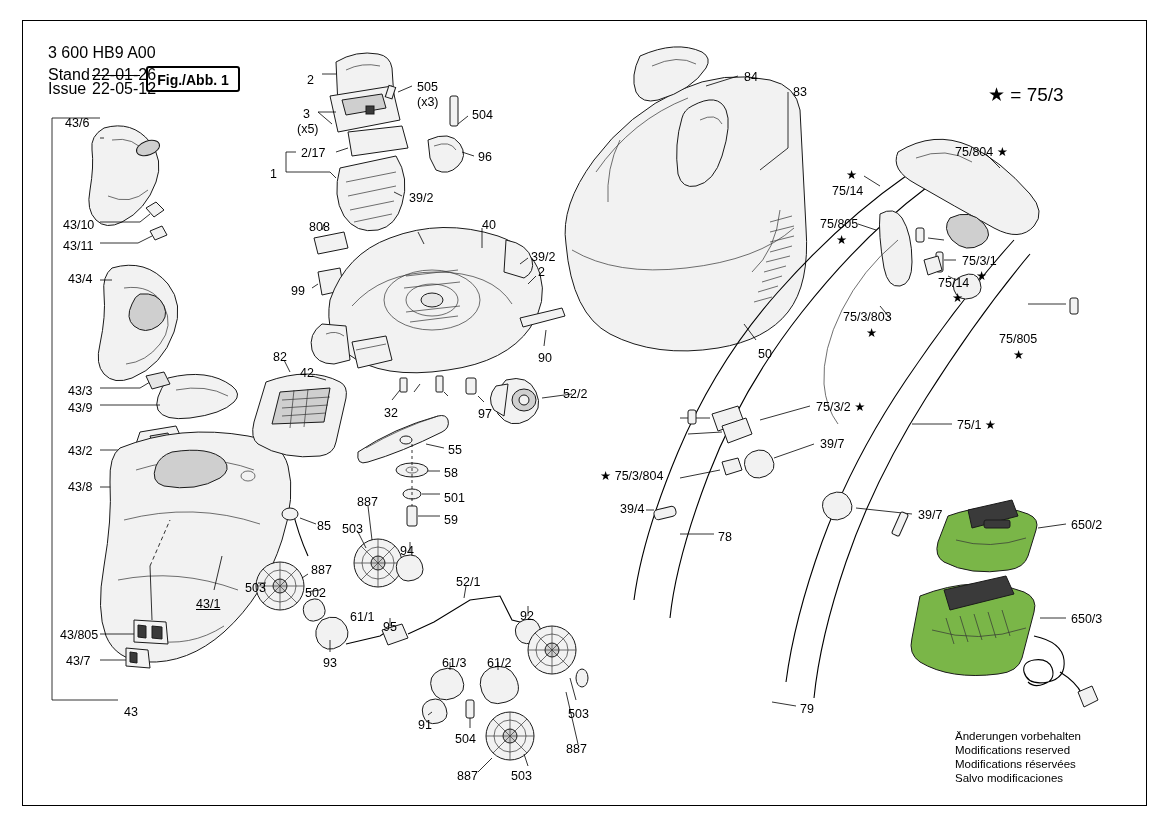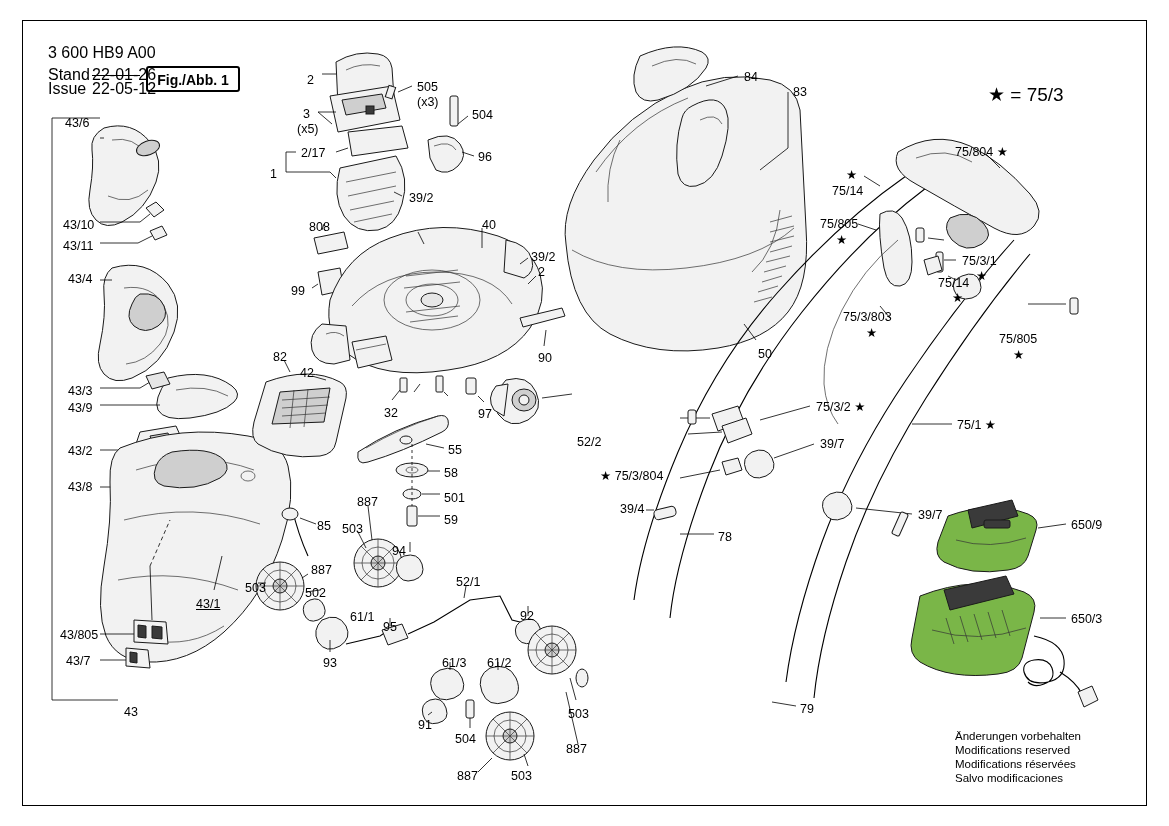--- a/index.html
+++ b/index.html
@@ -365,30 +365,30 @@
       <div class="lbl" style="left: 409px; top: 192px;">39/2</div>
       <div class="lbl" style="left: 309px; top: 221px;">808</div>
       <div class="lbl" style="left: 291px; top: 285px;">99</div>
       <div class="lbl" style="left: 482px; top: 219px;">40</div>
       <div class="lbl" style="left: 531px; top: 251px;">39/2</div>
       <div class="lbl" style="left: 538px; top: 266px;">2</div>
       <div class="lbl" style="left: 273px; top: 351px;">82</div>
       <div class="lbl" style="left: 300px; top: 367px;">42</div>
       <div class="lbl" style="left: 384px; top: 407px;">32</div>
       <div class="lbl" style="left: 478px; top: 408px;">97</div>
-      <div class="lbl" style="left: 577px; top: 388px; margin-top: 48px;">52/2</div>
+      <div class="lbl" style="left: 563px; top: 388px;">52/2</div>
       <div class="lbl" style="left: 538px; top: 352px;">90</div>
       <div class="lbl" style="left: 448px; top: 444px;">55</div>
       <div class="lbl" style="left: 444px; top: 467px;">58</div>
       <div class="lbl" style="left: 444px; top: 492px;">501</div>
       <div class="lbl" style="left: 444px; top: 514px;">59</div>
       <div class="lbl" style="left: 357px; top: 496px;">887</div>
       <div class="lbl" style="left: 342px; top: 523px;">503</div>
       <div class="lbl" style="left: 311px; top: 564px;">887</div>
-      <div class="lbl" style="left: 392px; top: 545px;">94</div>
+      <div class="lbl" style="left: 400px; top: 545px;">94</div>
       <div class="lbl" style="left: 245px; top: 582px;">503</div>
       <div class="lbl" style="left: 305px; top: 587px;">502</div>
       <div class="lbl" style="left: 323px; top: 657px;">93</div>
       <div class="lbl" style="left: 350px; top: 611px;">61/1</div>
       <div class="lbl" style="left: 383px; top: 621px;">95</div>
       <div class="lbl" style="left: 456px; top: 576px;">52/1</div>
       <div class="lbl" style="left: 520px; top: 610px;">92</div>
       <div class="lbl" style="left: 442px; top: 657px;">61/3</div>
       <div class="lbl" style="left: 487px; top: 657px;">61/2</div>
       <div class="lbl" style="left: 418px; top: 719px;">91</div>
@@ -415,17 +415,17 @@
       <div class="lbl" style="left: 836px; top: 234px;">★</div>
       <div class="lbl" style="left: 846px; top: 169px;">★</div>
       <div class="lbl" style="left: 832px; top: 185px;">75/14</div>
       <div class="lbl" style="left: 955px; top: 146px;">75/804 ★</div>
       <div class="lbl" style="left: 962px; top: 255px;">75/3/1</div>
       <div class="lbl" style="left: 976px; top: 270px;">★</div>
       <div class="lbl" style="left: 938px; top: 277px;">75/14</div>
       <div class="lbl" style="left: 952px; top: 292px;">★</div>
       <div class="lbl" style="left: 999px; top: 333px;">75/805</div>
       <div class="lbl" style="left: 1013px; top: 349px;">★</div>
-      <div class="lbl" style="left: 1071px; top: 519px;">650/9</div>
+      <div class="lbl" style="left: 1071px; top: 519px;">650/2</div>
       <div class="lbl" style="left: 1071px; top: 613px;">650/3</div>
     </div>
 
 </div>
 
 </body></html>

